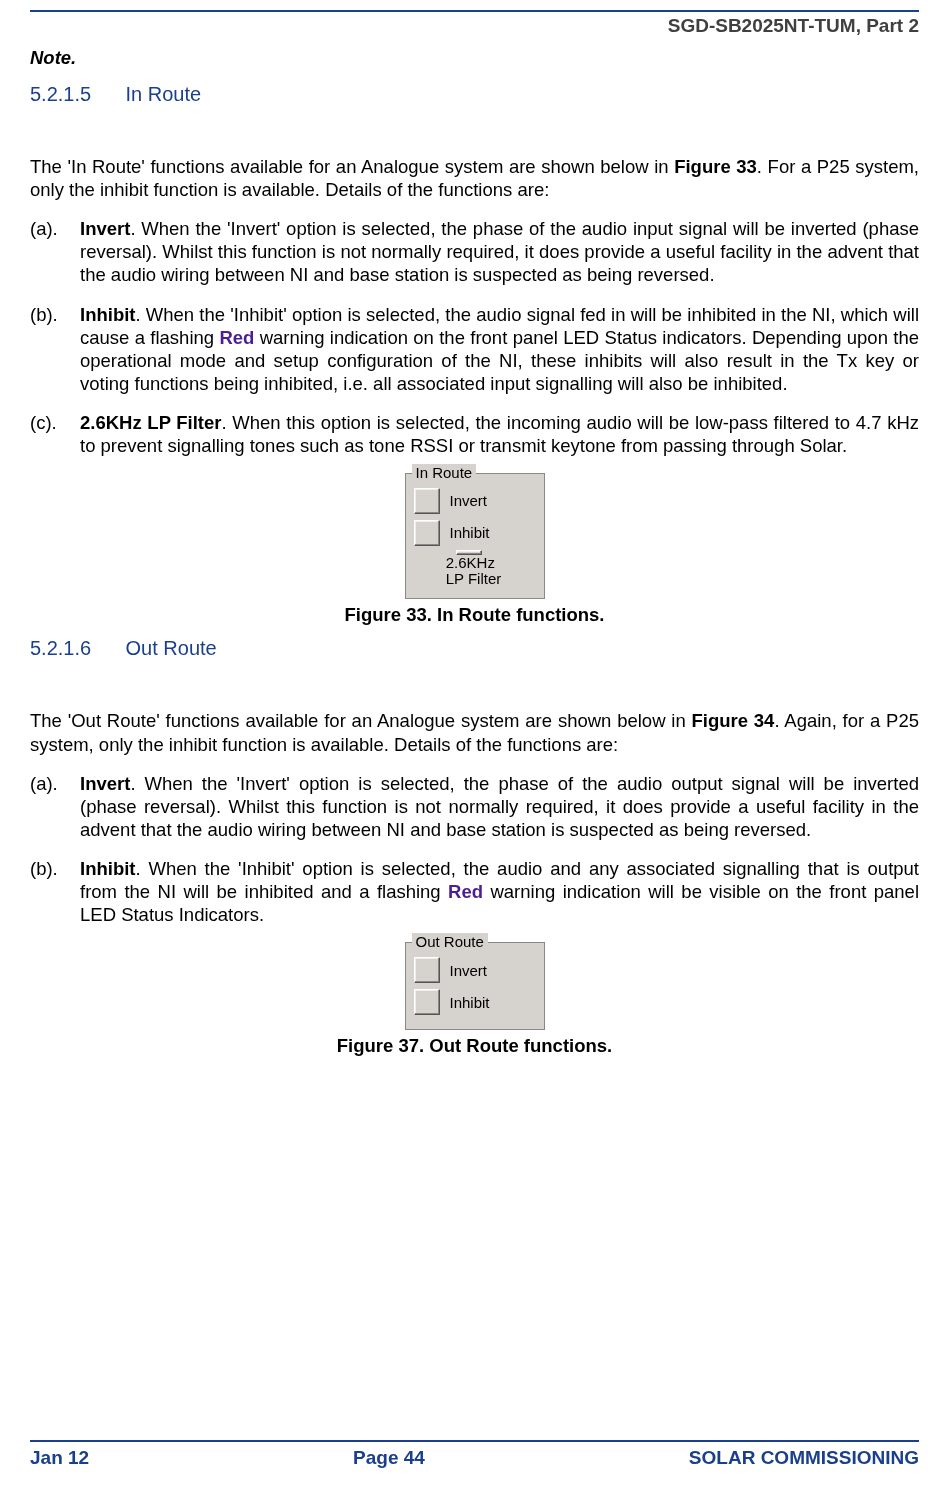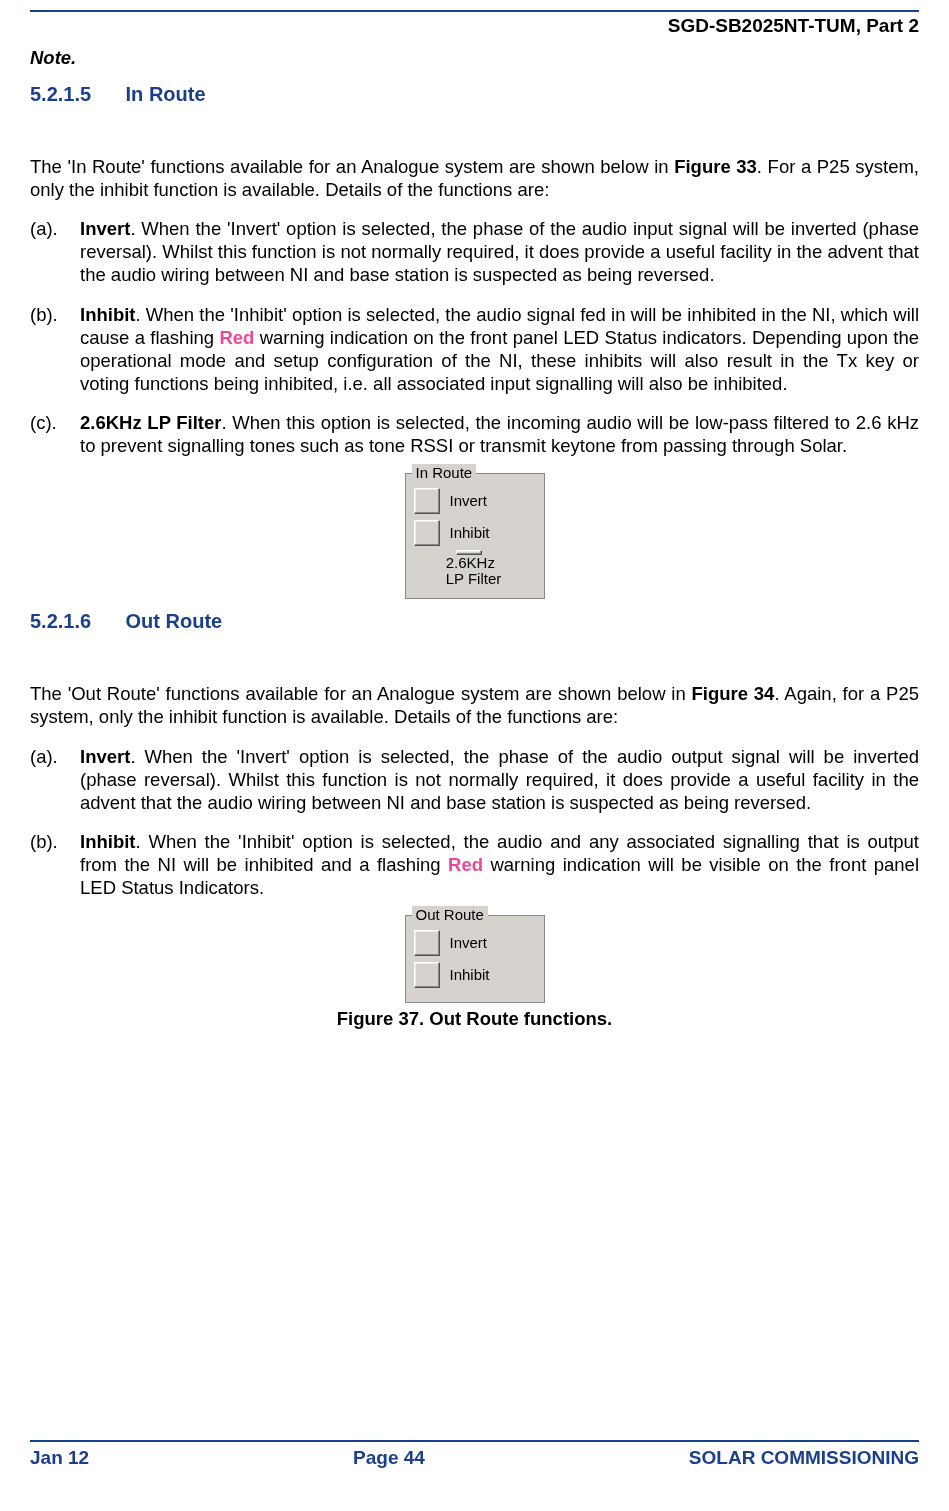--- a/index.html
+++ b/index.html
@@ -14,41 +14,41 @@
     .page {
       padding: 10px 30px 0 30px;
       min-height: 1470px;
       position: relative;
     }
     .top-rule {
       border-top: 2px solid #1a3f8c;
       margin-bottom: 2px;
     }
     .doc-header {
-      color: #000000;
+      color: #404040;
       font-weight: bold;
       text-align: right;
       font-size: 19px;
       margin-bottom: 8px;
     }
     .note-label {
       font-style: italic;
       font-weight: bold;
       margin-bottom: 13px;
     }
     .note-body {
       font-style: italic;
       font-weight: bold;
       margin-left: 50px;
       text-align: justify;
       margin-bottom: 20px;
     }
     .section-heading {
       color: #1a3f8c;
-      font-weight: bold;
+      font-weight: normal;
       font-size: 20px;
       margin-top: 10px;
       margin-bottom: 6px;
     }
     .section-num {
       display: inline-block;
       min-width: 90px;
     }
     .para {
       text-align: justify;
@@ -128,21 +128,21 @@
       border-top: 2px solid #1a3f8c;
       margin-bottom: 4px;
     }
     .footer-row {
       display: flex;
       justify-content: space-between;
       color: #1a3f8c;
       font-weight: bold;
       font-size: 19px;
     }
-    .red { color: #ec4899; font-weight: bold; }
+    .red { color: #4c1d95; font-weight: bold; }
     .bold { font-weight: bold; }
   </style>
 </head>
 <body>
 
 <div class="page">
   <div class="top-rule"></div>
   <div class="doc-header">SGD-SB2025NT-TUM, Part 2</div>
 
   <div class="note-label">Note.</div>
@@ -166,21 +166,21 @@
   <div class="list-item">
     <div class="list-marker">(b).</div>
     <div class="list-body">
       <span class="bold">Inhibit</span><span>.  When the 'Inhibit' option is selected, the audio signal fed in will be inhibited in the NI, which will cause a flashing </span><span class="red">Red</span><span> warning indication on the front panel LED Status indicators.  Depending upon the operational mode and setup configuration of the NI, these inhibits will also result in the Tx key or voting functions being inhibited, i.e. all associated input signalling will also be inhibited.</span>
     </div>
   </div>
 
   <div class="list-item">
     <div class="list-marker">(c).</div>
     <div class="list-body">
-      <span class="bold">2.6KHz LP Filter</span><span>.  When this option is selected, the incoming audio will be low-pass filtered to 2.6 kHz to prevent signalling tones such as tone RSSI or transmit keytone from passing through Solar.</span>
+      <span class="bold">2.6KHz LP Filter</span><span>.  When this option is selected, the incoming audio will be low-pass filtered to 4.7 kHz to prevent signalling tones such as tone RSSI or transmit keytone from passing through Solar.</span>
     </div>
   </div>
 
   <div class="figure-wrap">
     <div class="groupbox">
       <div class="groupbox-title">In Route</div>
       <div class="gb-row">
         <div class="gb-btn"></div>
         <div class="gb-label">Invert</div>
       </div>
@@ -188,20 +188,21 @@
         <div class="gb-btn"></div>
         <div class="gb-label">Inhibit</div>
       </div>
       <div class="gb-row" style="height:36px;flex-direction:column;">
         <div class="gb-btn"></div>
         <div class="gb-label" style="white-space:pre-line;">2.6KHz
 LP Filter</div>
       </div>
     </div>
   </div>
+  <div class="figure-caption">Figure 33.  In Route functions.</div>
 
   <div class="section-heading">
     <span class="section-num">5.2.1.6</span>
     <span>Out Route</span>
   </div>
 
   <div class="para">
     <span>The 'Out Route' functions available for an Analogue system are shown below in </span><span class="bold">Figure 34</span><span>.  Again, for a P25 system, only the inhibit function is available.  Details of the functions are:</span>
   </div>
 

